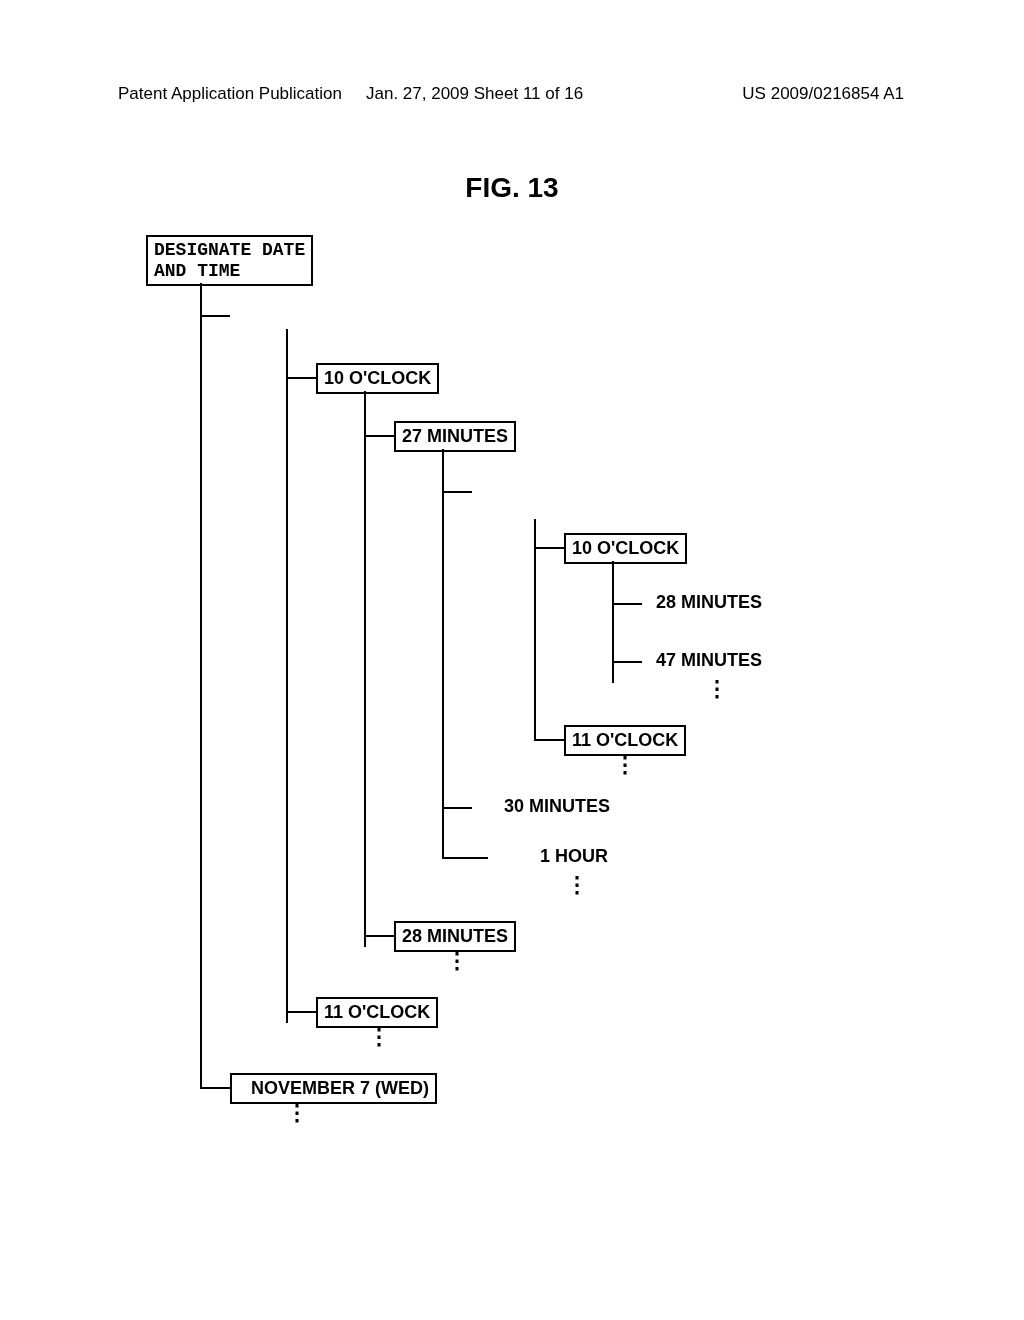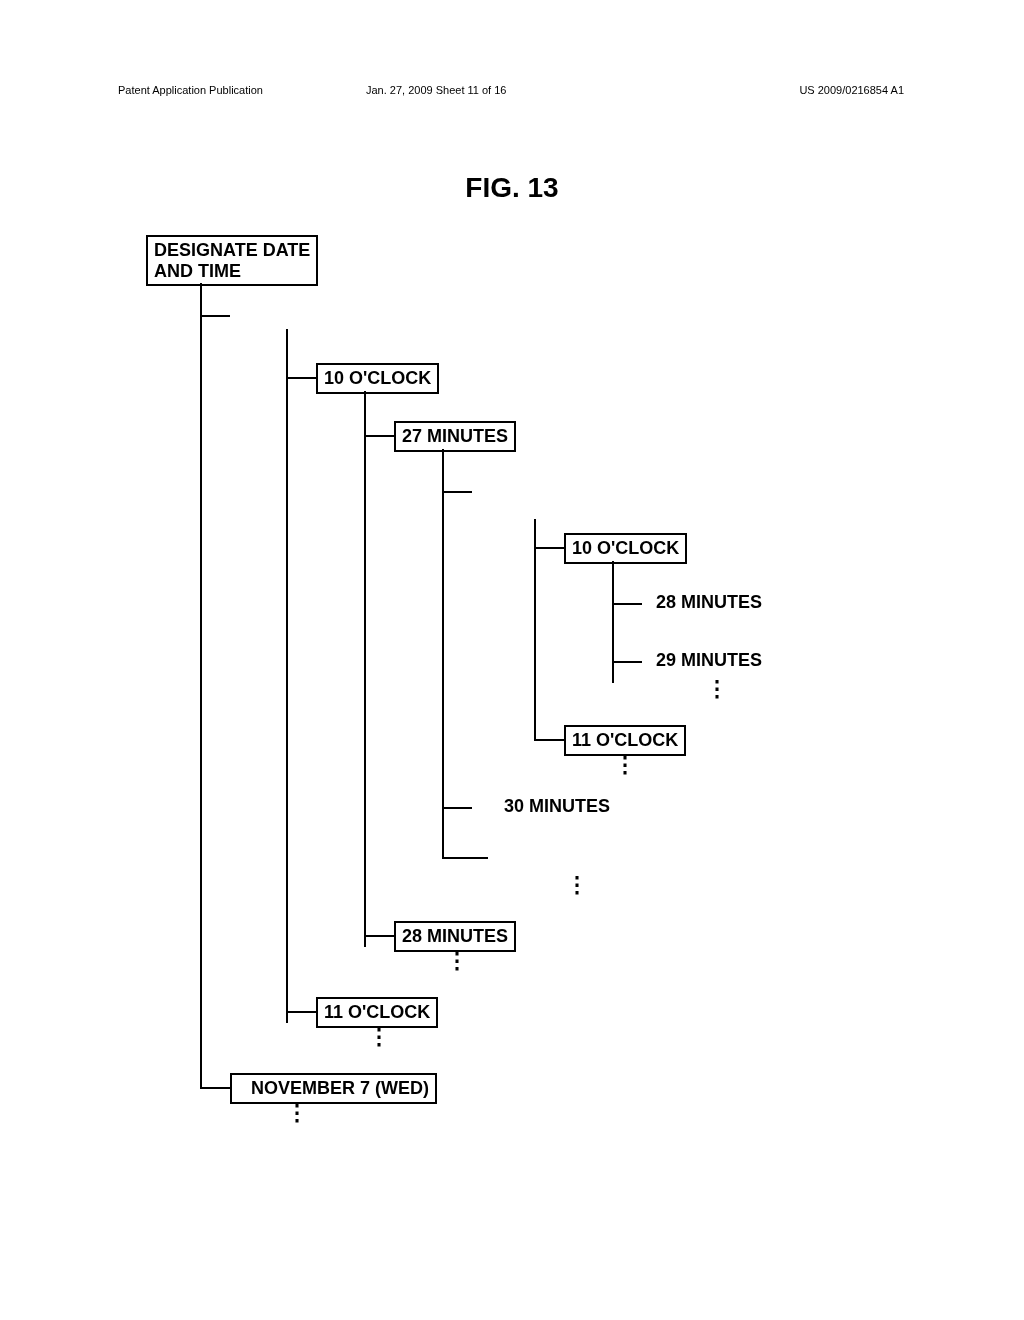--- a/index.html
+++ b/index.html
@@ -9,21 +9,21 @@
     background: #fff;
     width: 1024px;
     height: 1320px;
     position: relative;
   }
   .header {
     position: absolute;
     top: 84px;
     left: 118px;
     right: 120px;
-    font-size: 11px;
+    font-size: 17px;
   }
   .header .left { float: left; }
   .header .mid { position: absolute; left: 248px; }
   .header .right { float: right; }
   .fig-title {
     position: absolute;
     top: 172px;
     width: 100%;
     text-align: center;
     font-size: 28px;
@@ -84,21 +84,21 @@
 <div class="header">
   <span class="left">Patent Application Publication</span>
   <span class="mid">Jan. 27, 2009  Sheet 11 of 16</span>
   <span class="right">US 2009/0216854 A1</span>
 </div>
 
 <div class="fig-title">FIG. 13</div>
 
 <div class="diagram">
 
-  <div class="box" style="left:0; top:0;">DESIGNATE DATE
+  <div class="box" style="left:0; top:0;font-family:Liberation Mono, monospace;">DESIGNATE DATE
 AND TIME</div>
 
   <div class="vline" style="left:54px; top:48px; height:805px;"></div>
 
   <div class="hline" style="left:54px; top:80px; width:30px;"></div>
   <div class="vline" style="left:140px; top:94px; height:694px;"></div>
 
   <div class="hline" style="left:140px; top:142px; width:30px;"></div>
   <div class="box" style="left:170px; top:128px;">10 O'CLOCK</div>
   <div class="vline" style="left:218px; top:156px; height:556px;"></div>
@@ -120,37 +120,43 @@
         <polygon points="12,1 149,1 138,31 1,31" fill="#fff" stroke="#000" stroke-width="2.5"></polygon>
       </svg>
     <span style="position:relative">28 MINUTES</span>
   </div>
 
   <div class="hline" style="left:466px; top:426px; width:30px;"></div>
   <div class="para" style="left:496px; top:412px; width:122px; height:28px;">
     <svg viewBox="0 0 150 32" preserveAspectRatio="none">
         <polygon points="12,1 149,1 138,31 1,31" fill="#fff" stroke="#000" stroke-width="2.5"></polygon>
       </svg>
-    <span style="position:relative">29 MINUTES</span>
+    <span style="position:relative">47 MINUTES</span>
   </div>
   <div class="vdots" style="left:560px; top:448px;">⋮</div>
 
   <div class="hline" style="left:388px; top:504px; width:30px;"></div>
   <div class="box" style="left:418px; top:490px;">11 O'CLOCK</div>
   <div class="vdots" style="left:468px; top:524px;">⋮</div>
 
   <div class="hline" style="left:296px; top:572px; width:30px;"></div>
   <div class="para" style="left:326px; top:558px; width:178px; height:28px;">
     <svg viewBox="0 0 206 32" preserveAspectRatio="none">
         <polygon points="12,1 205,1 194,31 1,31" fill="#fff" stroke="#000" stroke-width="2.5"></polygon>
       </svg>
     <span style="position:relative; padding-left:18px;">30 MINUTES</span>
   </div>
 
   <div class="hline" style="left:296px; top:622px; width:46px;"></div>
+  <div class="para" style="left:342px; top:608px; width:178px; height:28px;">
+    <svg viewBox="0 0 206 32" preserveAspectRatio="none">
+        <polygon points="12,1 205,1 194,31 1,31" fill="#fff" stroke="#000" stroke-width="2.5"></polygon>
+      </svg>
+    <span style="position:relative; padding-left:38px;">1 HOUR</span>
+  </div>
   <div class="vdots" style="left:420px; top:644px;">⋮</div>
 
   <div class="hline" style="left:218px; top:700px; width:30px;"></div>
   <div class="box" style="left:248px; top:686px;">28 MINUTES</div>
   <div class="vdots" style="left:300px; top:720px;">⋮</div>
 
   <div class="hline" style="left:140px; top:776px; width:30px;"></div>
   <div class="box" style="left:170px; top:762px;">11 O'CLOCK</div>
   <div class="vdots" style="left:222px; top:796px;">⋮</div>
 

